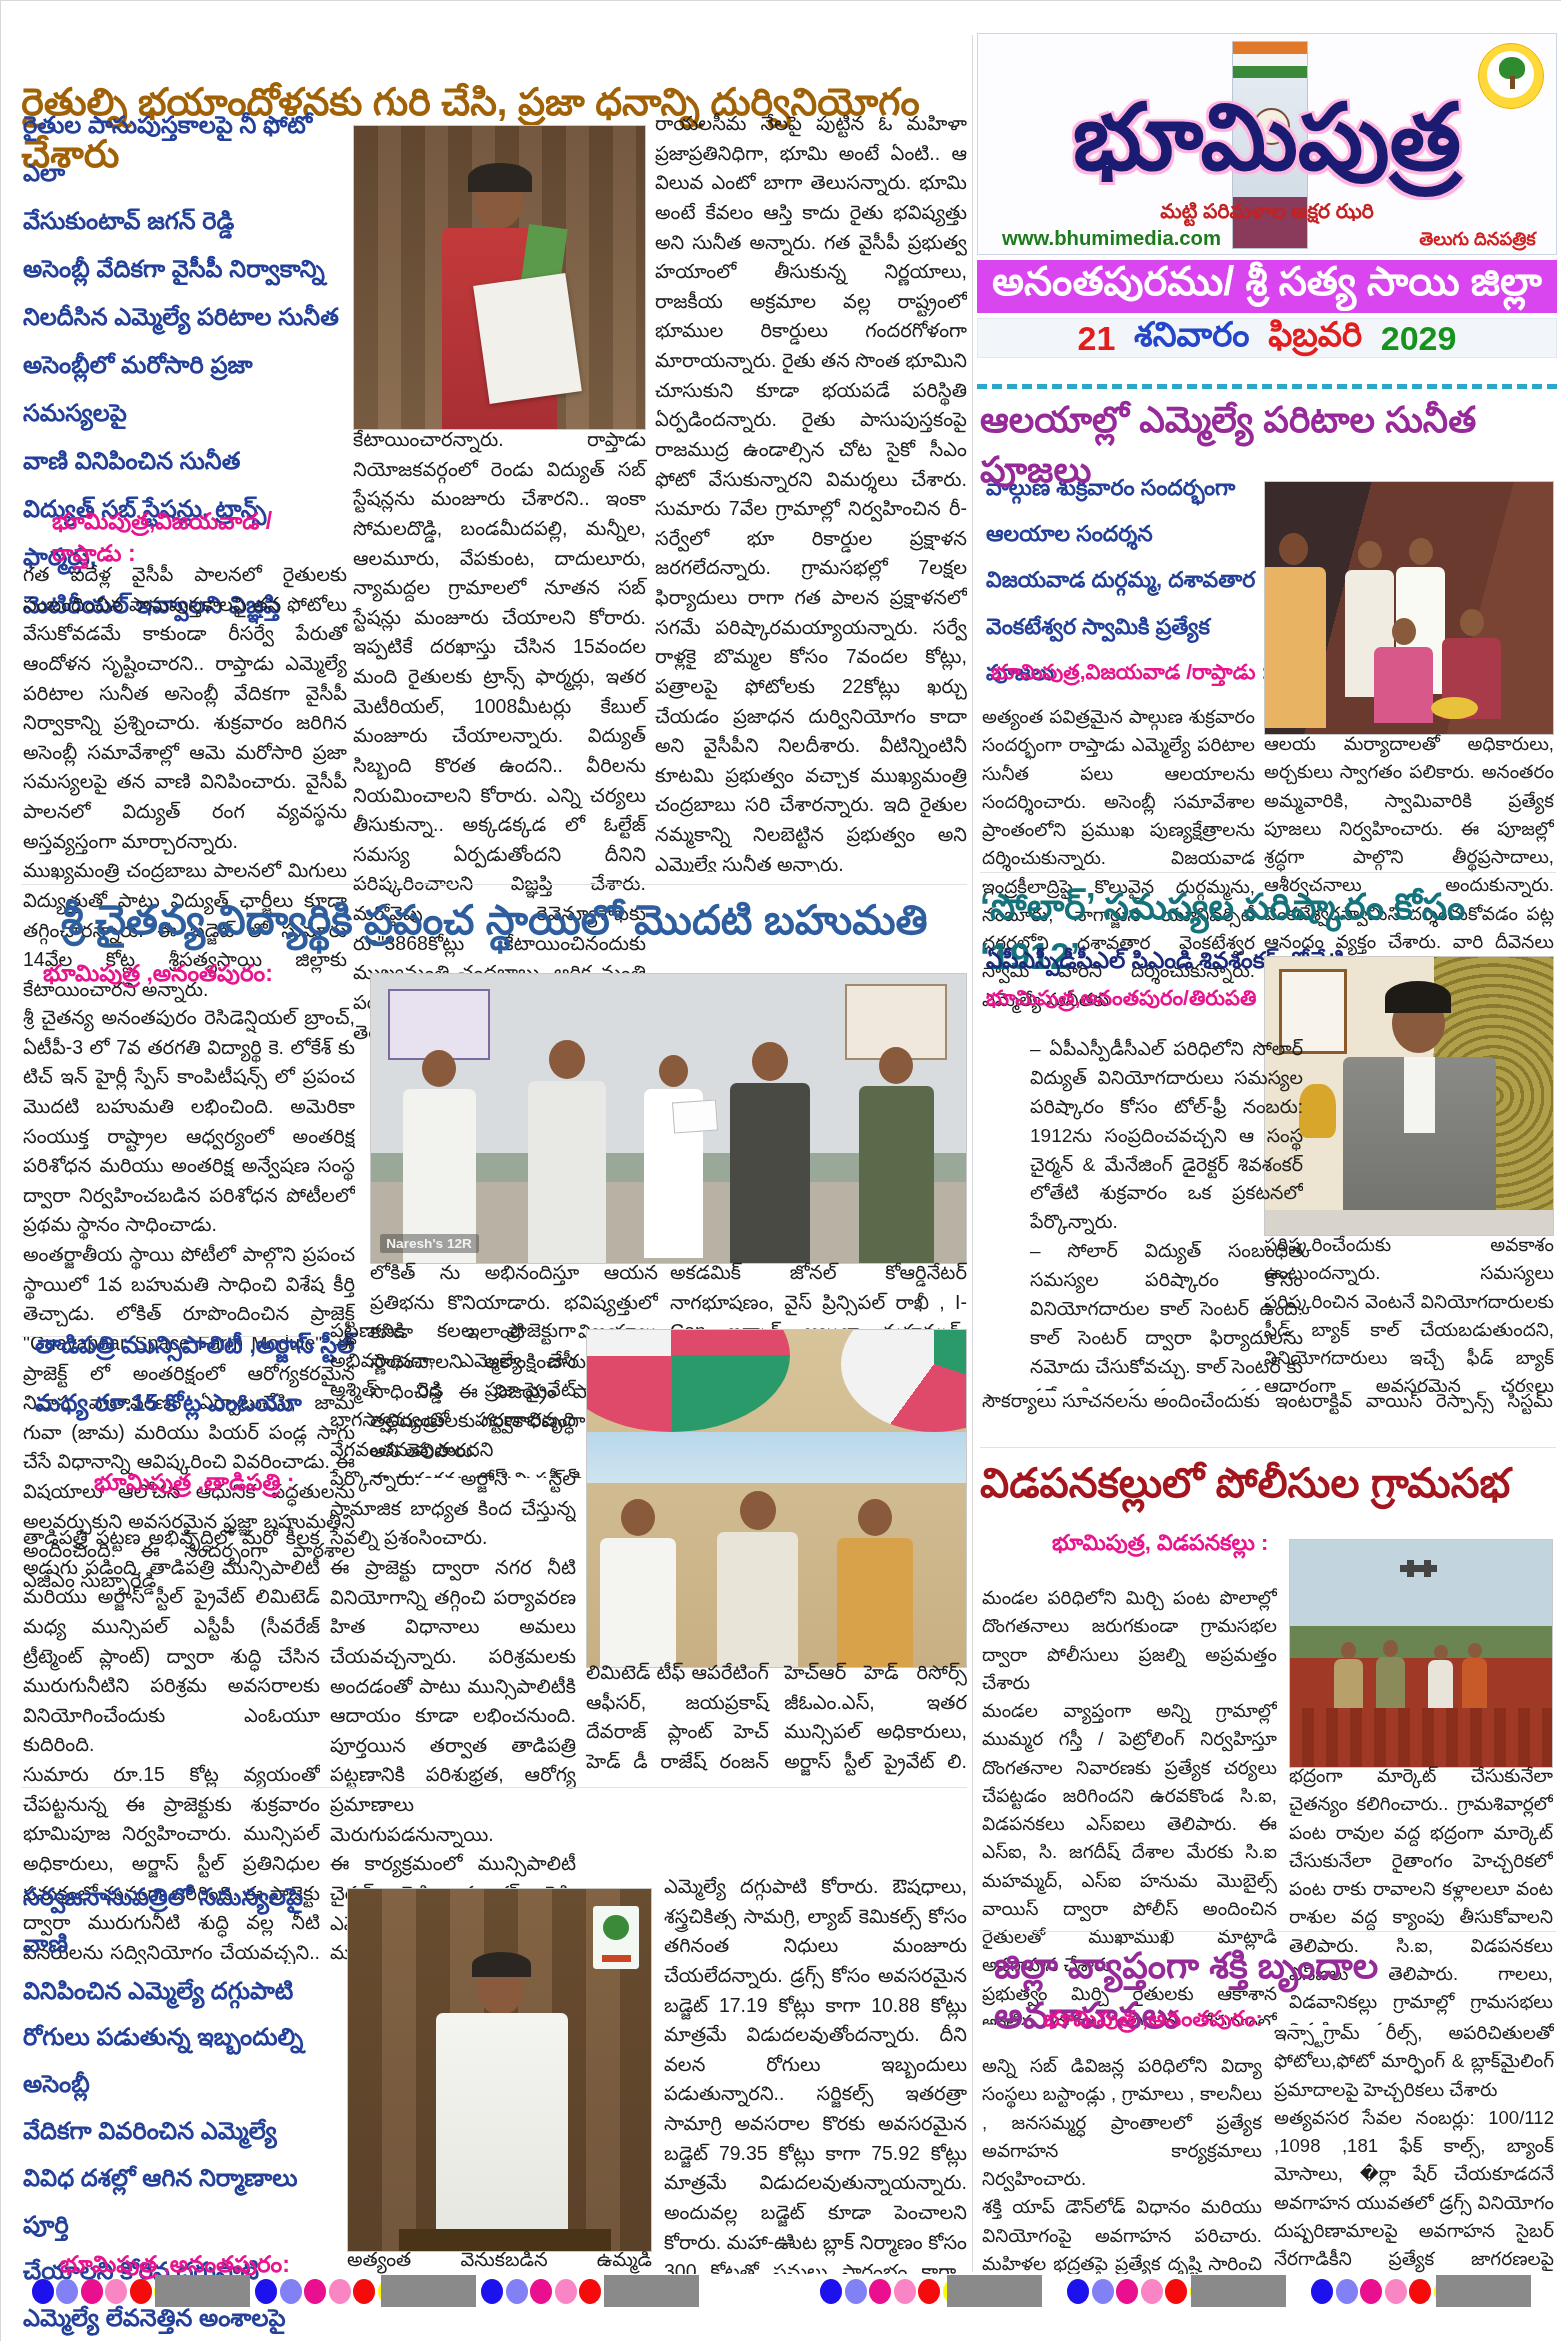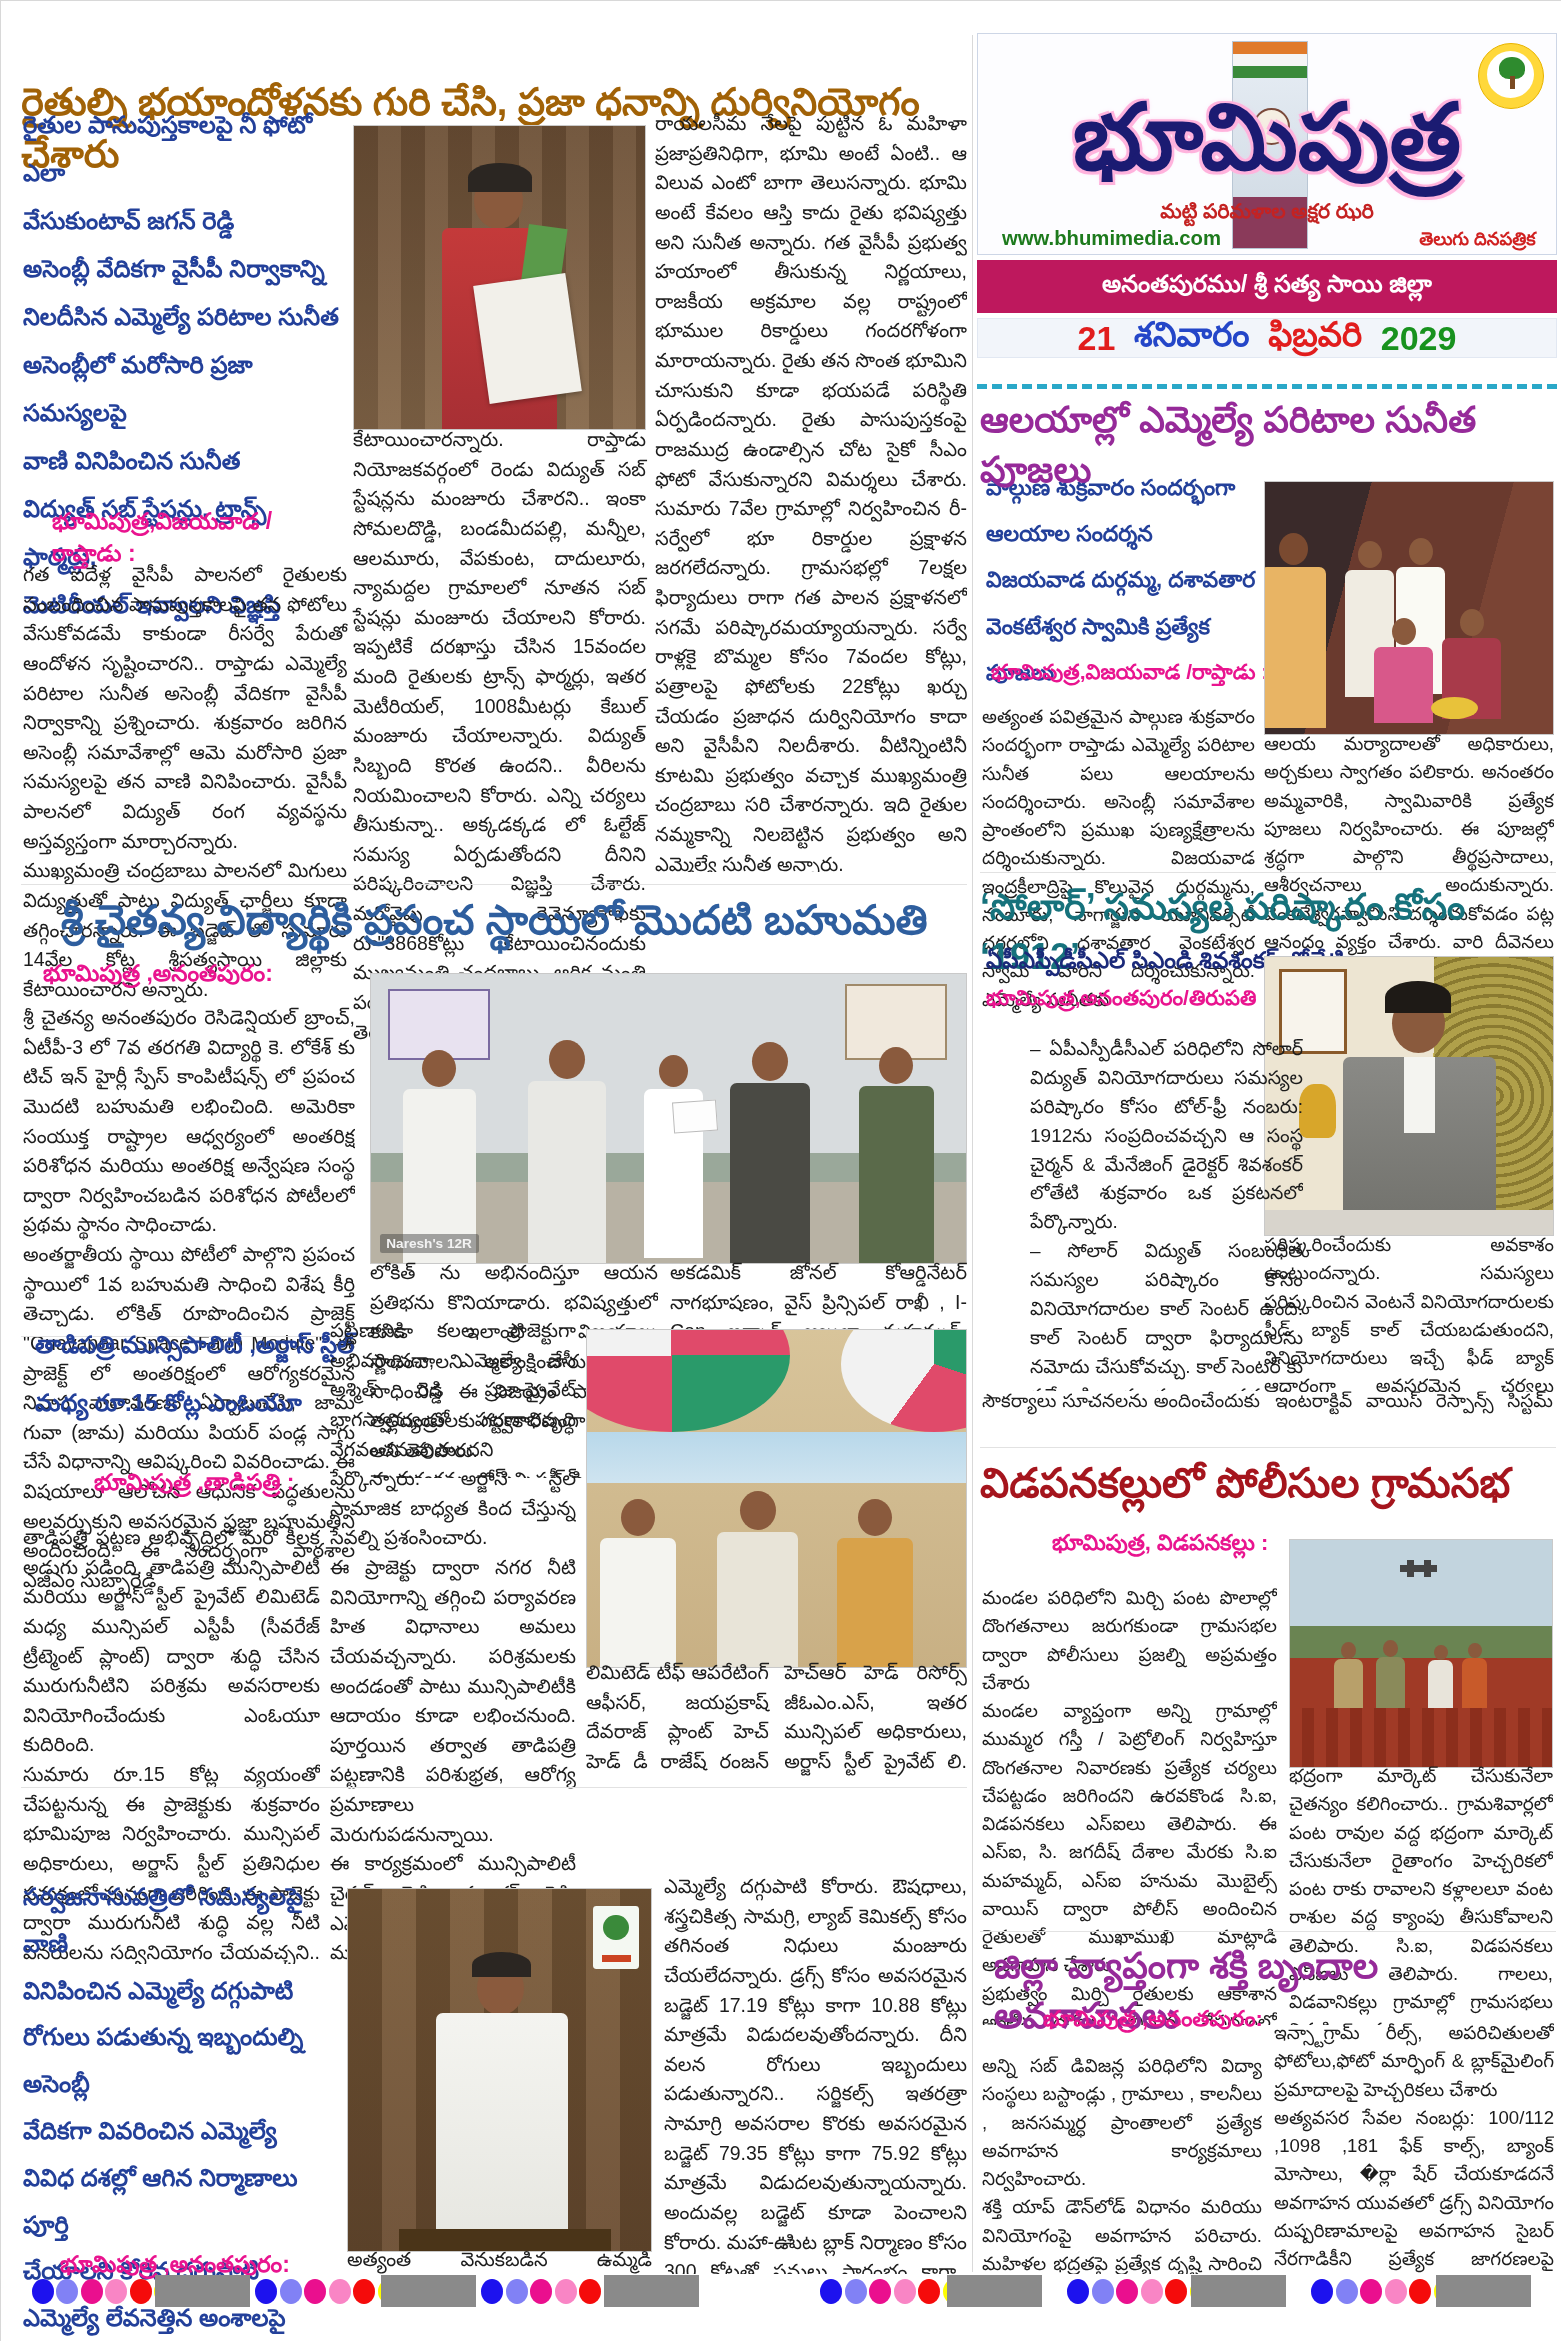--- a/index.html
+++ b/index.html
@@ -31,22 +31,22 @@
   #tower .clock { position:absolute; left:19.5px; top:66px; width:37px; height:37px; border-radius:50%; background:#f5efe2; border:2.5px solid #7a4a3a; }
   #logo-badge { position:absolute; right:12px; top:8.5px; width:66px; height:66px; border-radius:50%; background:#ffd83a; border:1.7px solid #e8b400; }
   #logo-badge .inner { position:absolute; left:7.6px; top:7.6px; width:47px; height:47px; border-radius:50%; background:#ffffff; }
   #logo-badge .tree { position:absolute; left:20.3px; top:13.6px; width:25.4px; height:22px; border-radius:50% 50% 40% 40%; background:#2e8b2e; }
   #logo-badge .trunk { position:absolute; left:30.5px; top:32px; width:5.1px; height:13.6px; background:#7a4a22; }
   #masthead-title { position:absolute; left:0; top:51px; width:100%; text-align:center; font-size:92px; font-weight:bold; color:#1b1b72;
       text-shadow:-2.5px -2.5px 0 #ffb3dd, 2.5px -2.5px 0 #ffb3dd, -2.5px 2.5px 0 #ffb3dd, 2.5px 2.5px 0 #ffb3dd, 0 0 6.8px #ffc9e8; }
   #masthead-tagline { position:absolute; left:0; top:166px; width:100%; text-align:center; font-size:20.3px; font-weight:bold; color:#c42222; }
   #masthead-web { position:absolute; left:24px; top:193px; font-size:20.3px; font-weight:bold; color:#1d7a1d; }
   #masthead-daily { position:absolute; right:20.3px; top:195px; font-size:18px; font-weight:bold; color:#d02020; }
-  #region-bar { left:976px; top:259px; width:580px; height:53px; background:#be185d; color:#ffffff;
-      display:flex; align-items:center; justify-content:center; font-size:24px; font-weight:bold; }
+  #region-bar { left:976px; top:259px; width:580px; height:53px; background:#d946ef; color:#ffffff;
+      display:flex; align-items:center; justify-content:center; font-size:40px; font-weight:bold; }
   #date-bar { left:976px; top:317px; width:580px; height:40px; background:#f2f5fa; border:0.8px solid #e2e8f2;
       display:flex; align-items:center; justify-content:center; gap:18.6px; font-size:34px; font-weight:bold; }
   .d-red { color:#e11d1d; } .d-blue { color:#2446c8; } .d-green { color:#18921e; }
   #teal-dash { left:976px; top:383px; width:580px; height:0; border-top:5.1px dashed #2aa8c8; }
 
   
   .dot-group { position:absolute; bottom:37px; height:25.4px; display:flex; gap:2.5px; }
   .dot { width:22px; height:25.4px; border-radius:0 0 12px 12px; border-radius:50%; }
   .gray-bar { position:absolute; bottom:34px; height:32px; width:95px; background:#8a8a8a; }
   .watermark { position:absolute; left:8.5px; bottom:10.2px; font-size:13.6px; font-weight:bold; color:#f3f3f3; background:rgba(60,60,60,.45); padding:1.7px 6.8px; border-radius:2.5px; }

